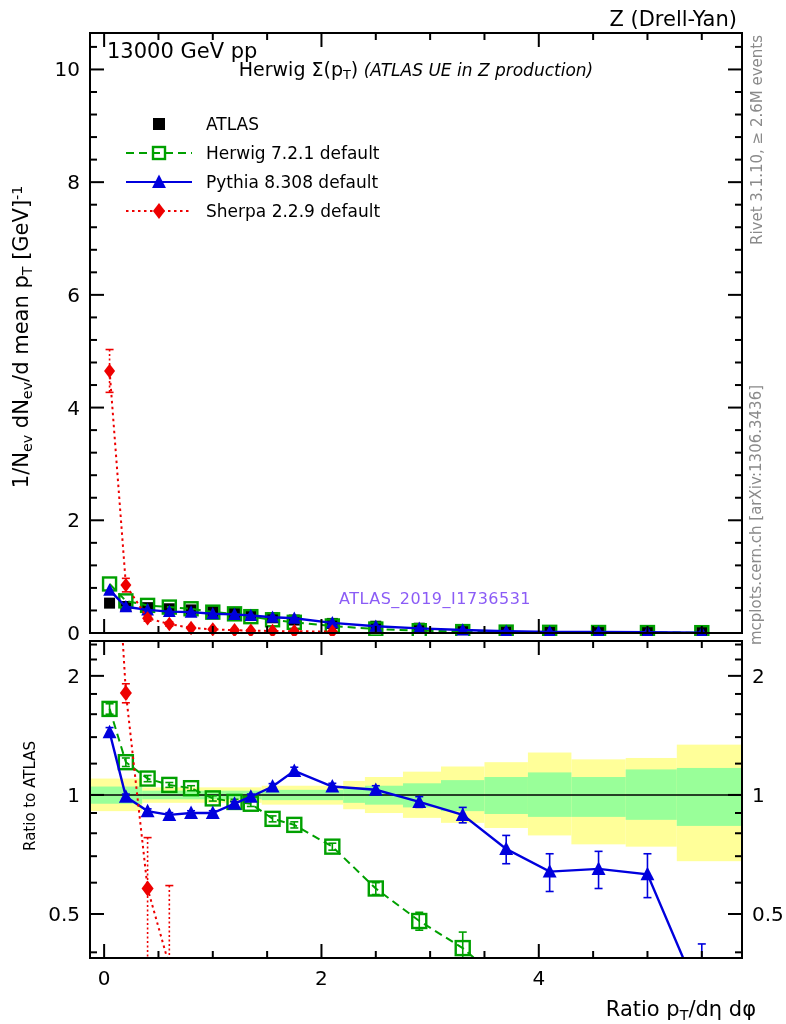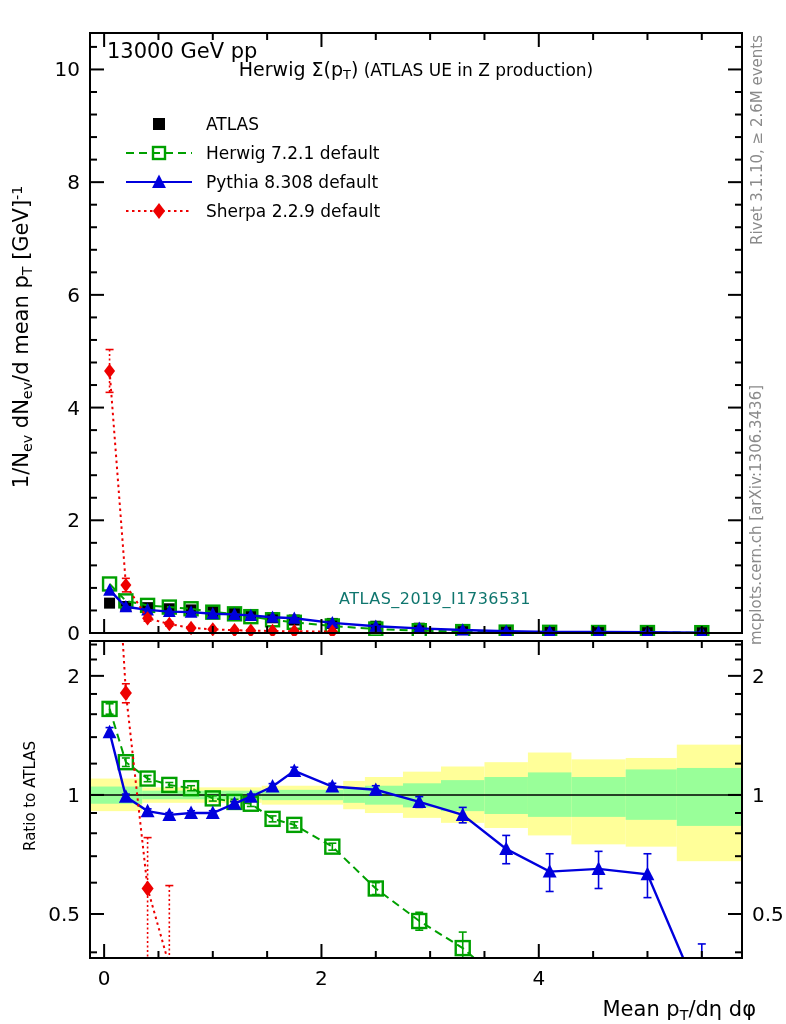--- a/index.html
+++ b/index.html
@@ -2,47 +2,48 @@
 <html><head>
 <meta charset="utf-8">
 <style>
   html,body{margin:0;padding:0;background:#fff;}
   .page{position:relative;width:786px;height:1024px;background:#fff;overflow:hidden;
         font-family:"DejaVu Sans","Liberation Sans",sans-serif;color:#000;}
   .hdr{position:absolute;top:7px;font-size:21px;white-space:nowrap;}
   .hdr-left{left:107px;margin-top:32px;}
   .hdr-right{left:90px;width:647px;text-align:right;}
   .plot-title{position:absolute;top:58px;left:90px;width:652px;text-align:center;font-size:19px;white-space:nowrap;}
-  .plot-title .detail{font-size:17px;}
+  .plot-title .detail{font-size:17px;font-style:italic;}
   .plot-title sub, .seg sub{font-size:68%;vertical-align:-22%;}
   .seg sup{font-size:68%;vertical-align:40%;}
   .ylabel{position:absolute;left:-284px;top:324px;width:612px;text-align:center;font-size:21px;
           transform:rotate(-90deg);white-space:nowrap;}
   .ratio-ylabel{position:absolute;left:-70px;top:787px;width:200px;text-align:center;font-size:15px;
           transform:rotate(-90deg);white-space:nowrap;}
   .xlabel{position:absolute;top:997px;left:400px;width:356px;text-align:right;font-size:21px;white-space:nowrap;}
   .watermark{position:absolute;top:589px;left:110px;width:650px;text-align:center;font-size:16px;
-          color:#0f766e;letter-spacing:.5px;white-space:nowrap;}
+          color:#8b5cf6;letter-spacing:.5px;white-space:nowrap;}
   .side-note{position:absolute;color:#8a8a8a;font-size:15px;transform:rotate(-90deg);
           white-space:nowrap;text-align:center;}
   .side-note-top{left:641px;top:131px;width:232px;}
   .side-note-bottom{left:620px;top:506px;width:272px;}
   svg text{font-family:"DejaVu Sans","Liberation Sans",sans-serif;}
 </style>
 </head>
 <body>
 
 <div class="page">
   <div class="hdr hdr-left">13000 GeV pp</div>
+  <div class="hdr hdr-right">Z (Drell-Yan)</div>
 
   <div class="plot-title"><span>Herwig Σ(p</span><sub>T</sub><span>)</span><span class="detail"> (ATLAS UE in Z production)</span></div>
 
   <div class="ylabel seg"><span>1/N</span><sub>ev</sub><span> dN</span><sub>ev</sub><span>/d mean p</span><sub>T</sub><span> [GeV]</span><sup>-1</sup></div>
   <div class="ratio-ylabel">Ratio to ATLAS</div>
-  <div class="xlabel seg"><span>Mean p</span><sub>T</sub><span>/dη dφ</span></div>
+  <div class="xlabel seg"><span>Ratio p</span><sub>T</sub><span>/dη dφ</span></div>
   <div class="watermark">ATLAS_2019_I1736531</div>
   <div class="side-note side-note-top">Rivet 3.1.10, ≥ 2.6M events</div>
   <div class="side-note side-note-bottom">mcplots.cern.ch [arXiv:1306.3436]</div>
 
   <svg id="plot-svg" width="786" height="1024" viewBox="0 0 786 1024">
     <defs>
       <clipPath id="clipMain">
           <rect x="90" y="33" width="652" height="603"></rect>
         </clipPath>
       <clipPath id="clipRatio">

